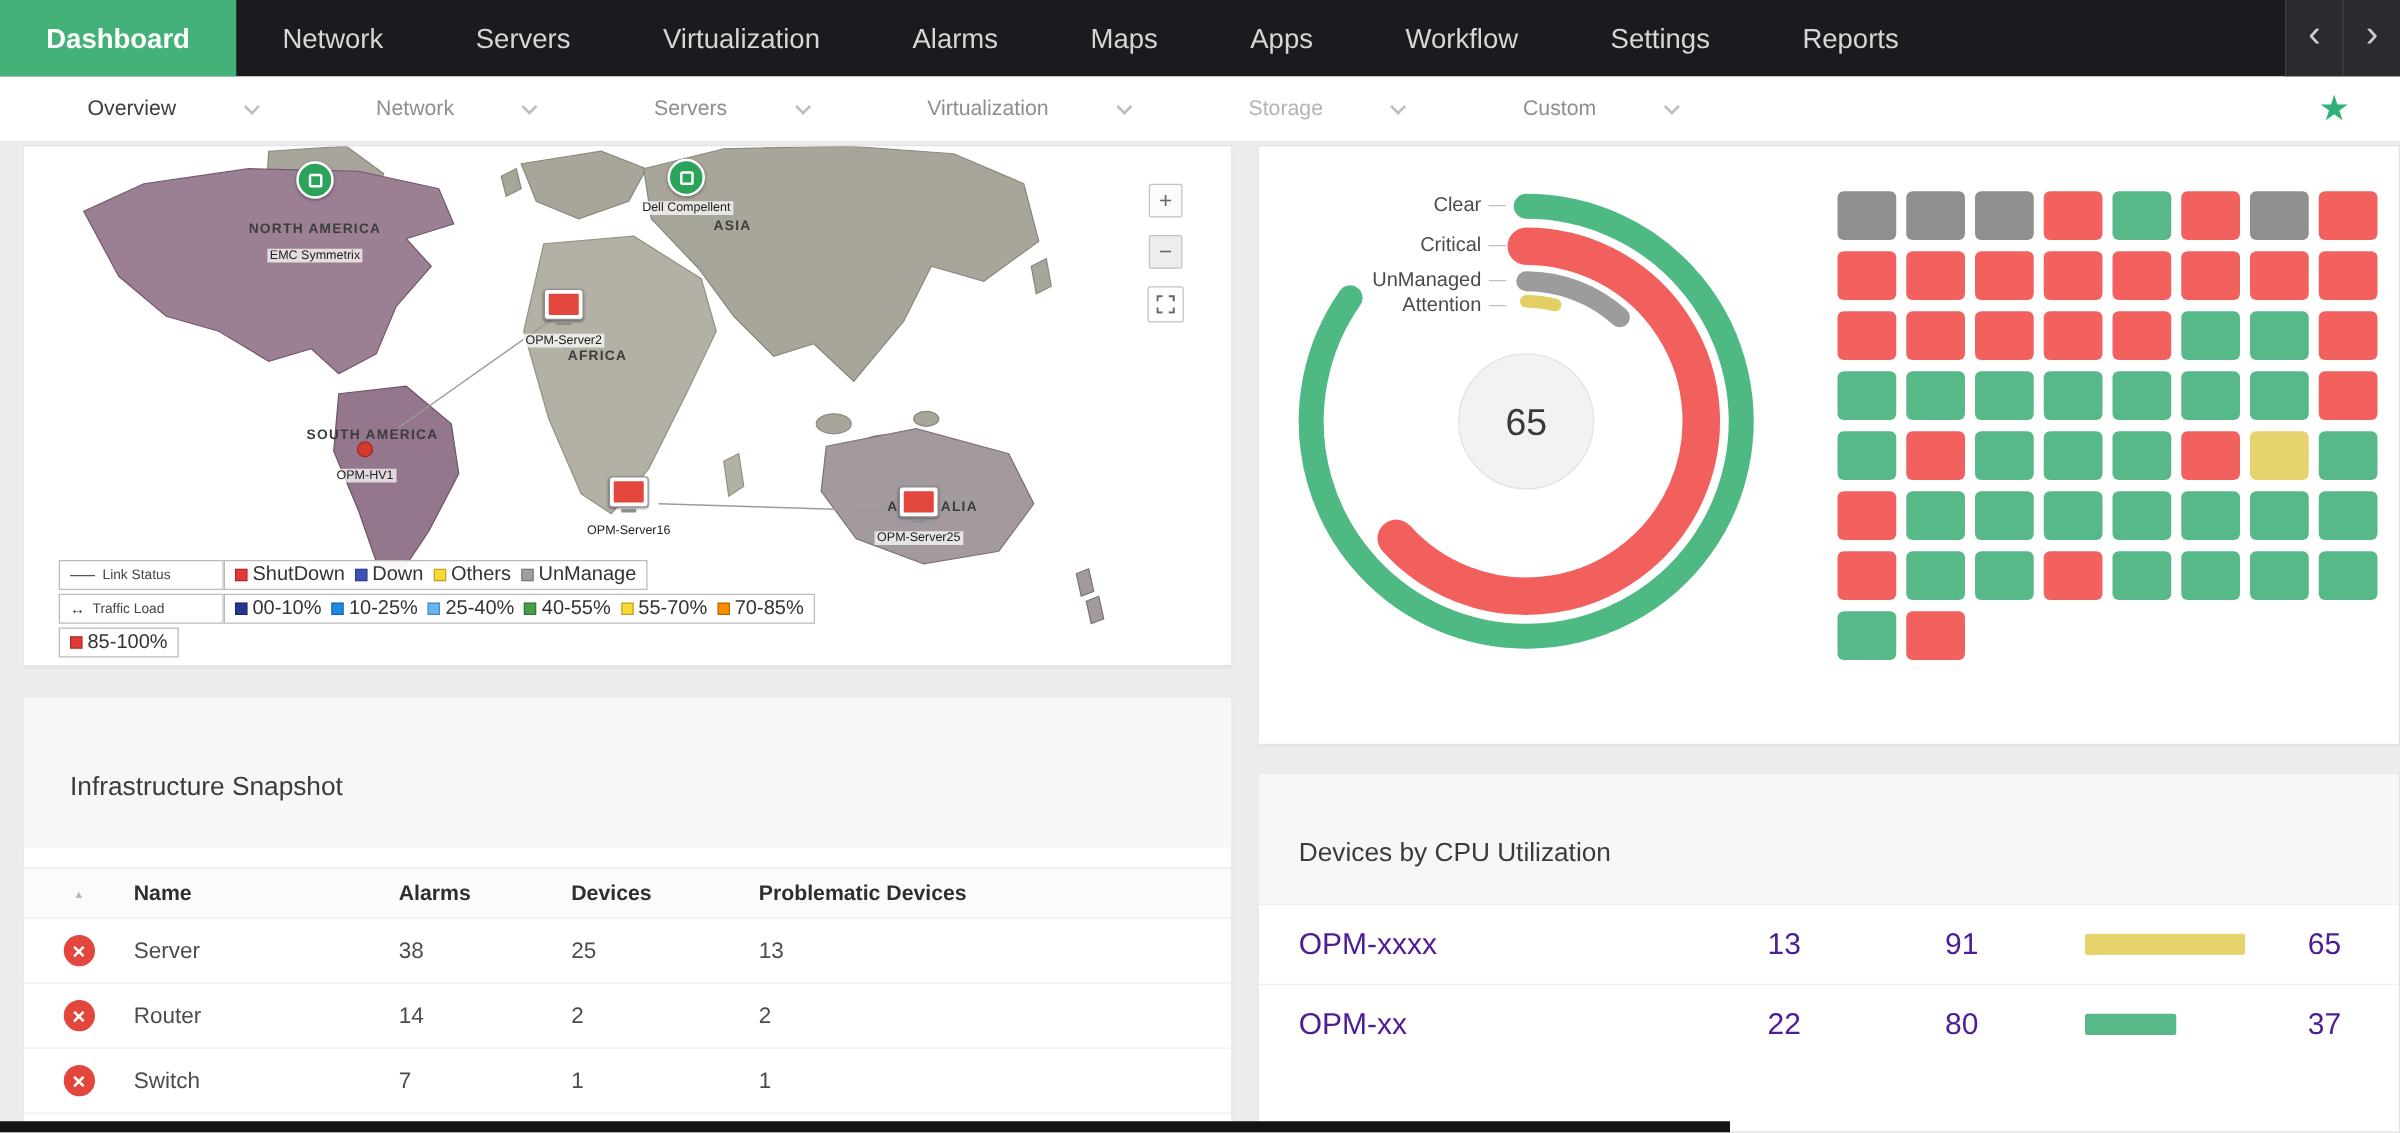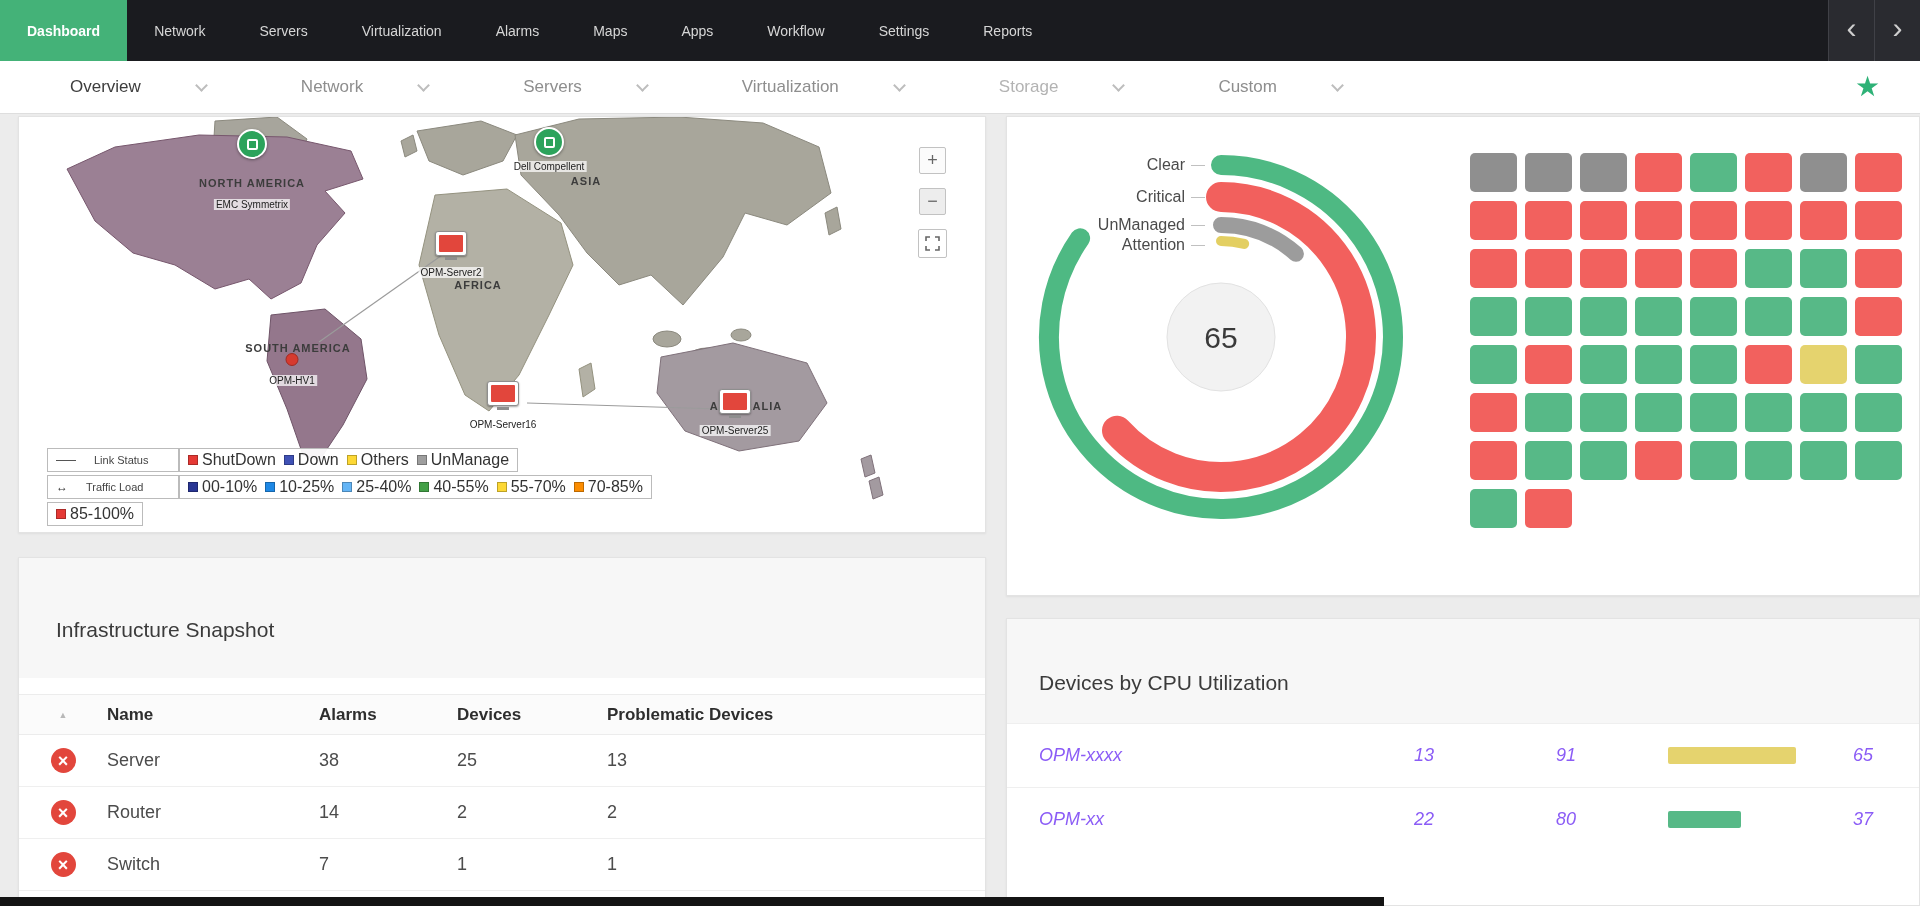--- a/index.html
+++ b/index.html
@@ -3,21 +3,21 @@
 <meta charset="utf-8">
 <style>
 :root{ --green:#44b278; }
 *{margin:0;padding:0;box-sizing:border-box;}
 html,body{width:1920px;height:906px;overflow:hidden;}
 body{background:#ececec;font-family:"Liberation Sans","DejaVu Sans",sans-serif;position:relative;}
 
 
 .top-nav{height:61px;background:#1a1b1f;display:flex;align-items:stretch;position:relative;z-index:10;}
 .nav-items{display:flex;}
-.nav-item{display:flex;align-items:center;padding:0 27px;color:#d6d6d6;font-size:14px;cursor:pointer;white-space:nowrap;}
+.nav-item{display:flex;align-items:center;padding:0 37px;color:#d6d6d6;font-size:22px;cursor:pointer;white-space:nowrap;}
 .nav-item.active{background:var(--green);color:#fff;font-weight:bold;}
 .nav-arrows{margin-left:auto;display:flex;align-items:stretch;background:#2a2b30;}
 .nav-arrow{width:46px;display:flex;align-items:center;justify-content:center;color:#cfcfcf;font-size:30px;border-left:1px solid #404147;cursor:pointer;padding-bottom:6px;}
 
 
 .sub-nav{height:53px;background:#fff;border-bottom:1px solid #dedede;display:flex;align-items:center;padding:0 40px 0 70px;position:relative;z-index:9;}
 .sub-nav-items{display:flex;align-items:center;}
 .sub-item{display:flex;align-items:center;margin-right:95px;font-size:17px;color:#8e8e8e;cursor:pointer;white-space:nowrap;}
 .sub-item.active .sub-label{color:#3d3d3d;}
 .sub-item:nth-child(5) .sub-label{color:#b3b3b3;}
@@ -46,21 +46,21 @@
 .mon-screen{width:100%;height:100%;background:#e2463c;border-radius:1px;}
 .mon-base{width:12px;height:3px;background:#8e8e8e;margin:1px auto 0;}
 .rdot{width:13px;height:13px;border-radius:50%;background:#d63a2f;border:1px solid #a02a22;}
 .zoom-controls{position:absolute;right:38px;top:30px;display:flex;flex-direction:column;gap:14px;align-items:center;}
 .zoom-btn{width:27px;height:27px;background:#fbfbfb;border:1px solid #c2c2c2;border-radius:2px;display:flex;align-items:center;justify-content:center;font-size:18px;color:#666;cursor:pointer;}
 .zoom-btn.minus{background:#ededed;}
 .fs-btn{width:29px;height:29px;background:#fff;border:1px solid #c2c2c2;border-radius:2px;display:flex;align-items:center;justify-content:center;cursor:pointer;}
 .map-legend{position:absolute;left:28px;bottom:6px;color:#444;}
 .lg-row{display:flex;align-items:stretch;margin-top:3px;}
 .lg-box{border:1px solid #bbb;background:rgba(255,255,255,0.93);display:flex;align-items:center;padding:2px 8px;gap:8px;}
-.lg-title-box{width:132px;gap:18px;}
+.lg-title-box{width:132px;gap:6px;}
 .lg-line{width:20px;border-top:1px solid #555;}
 .lg-arrow{font-size:12px;color:#333;line-height:1;}
 .lg-label{font-size:11px;}
 .lg-item{display:flex;align-items:center;gap:4px;}
 .lg-sq{width:10px;height:10px;display:inline-block;border:1px solid rgba(0,0,0,0.25);}
 .lg-it-label{font-size:16px;color:#333;}
 
 
 .card-title-bar{background:#f7f7f7;padding:36px 0 36px 37px;}
 .card-title{font-size:21px;color:#3b3b3b;margin-top:24px;}
@@ -76,21 +76,21 @@
 .gauge-labels{position:absolute;left:0;top:0;width:198px;height:200px;}
 .gauge-label{position:absolute;right:0;white-space:nowrap;font-size:16px;color:#4a4a4a;line-height:20px;}
 .gauge-label::after{content:"";display:inline-block;width:14px;border-top:1px solid #c0c0c0;margin-left:6px;vertical-align:middle;}
 .heatmap{position:absolute;left:463px;top:36px;display:grid;grid-template-columns:repeat(8,47px);grid-auto-rows:39px;column-gap:8px;row-gap:9px;}
 .hm-cell{border-radius:5px;cursor:pointer;}
 
 
 .cpu-title-bar{background:#f7f7f7;padding:28px 0 28px 32px;}
 .cpu-header,.cpu-row{display:grid;grid-template-columns:375px 142px 112px auto;align-items:center;padding-left:32px;}
 .cpu-header{margin-top:56px;height:40px;font-weight:bold;font-size:18px;color:#262626;}
-.cpu-row{height:64px;border-top:1px solid #efefef;font-size:18px;color:#8b5cf6;font-style:italic;}
+.cpu-row{height:64px;border-top:1px solid #efefef;font-size:24px;color:#4c1d95;}
 .cpu-avg-cell{display:flex;align-items:center;}
 .cpu-bar{height:17px;border-radius:2px;}
 .cpu-val{margin-left:auto;padding-right:46px;}
 
 
 .bottom-strip{position:absolute;left:0;bottom:0;width:1384px;height:9px;background:#141414;z-index:40;}
 </style>
 </head>
 <body>
 

